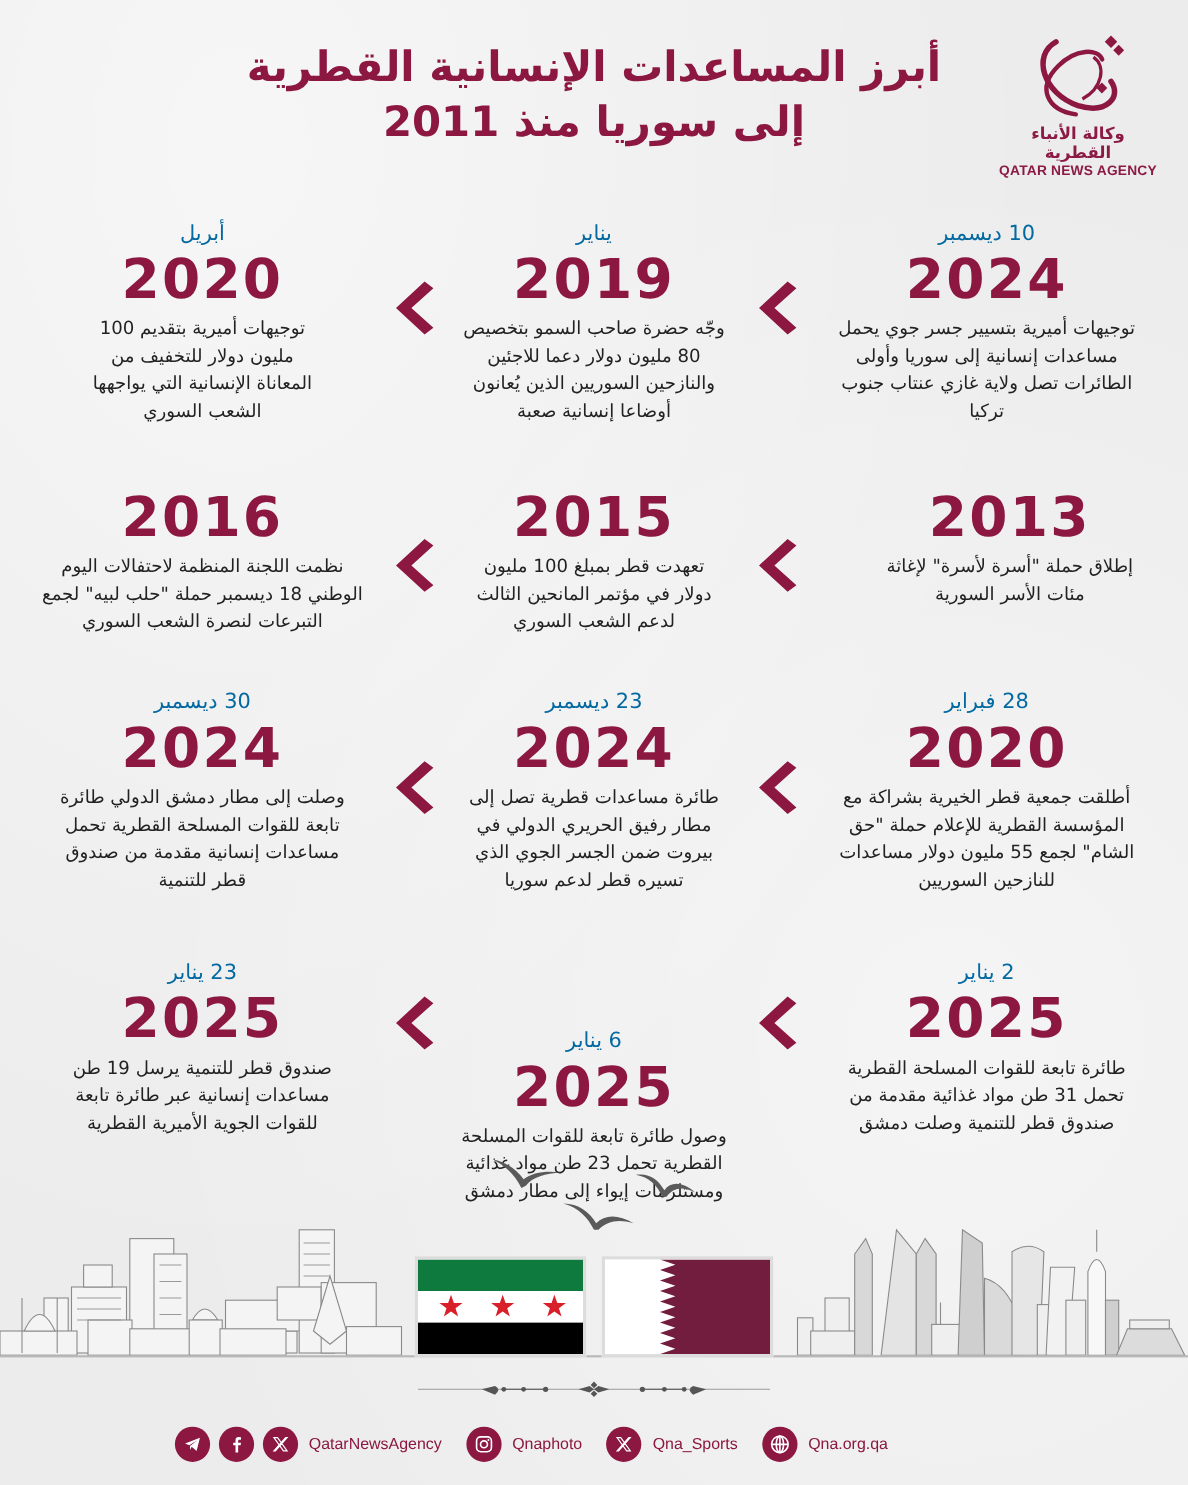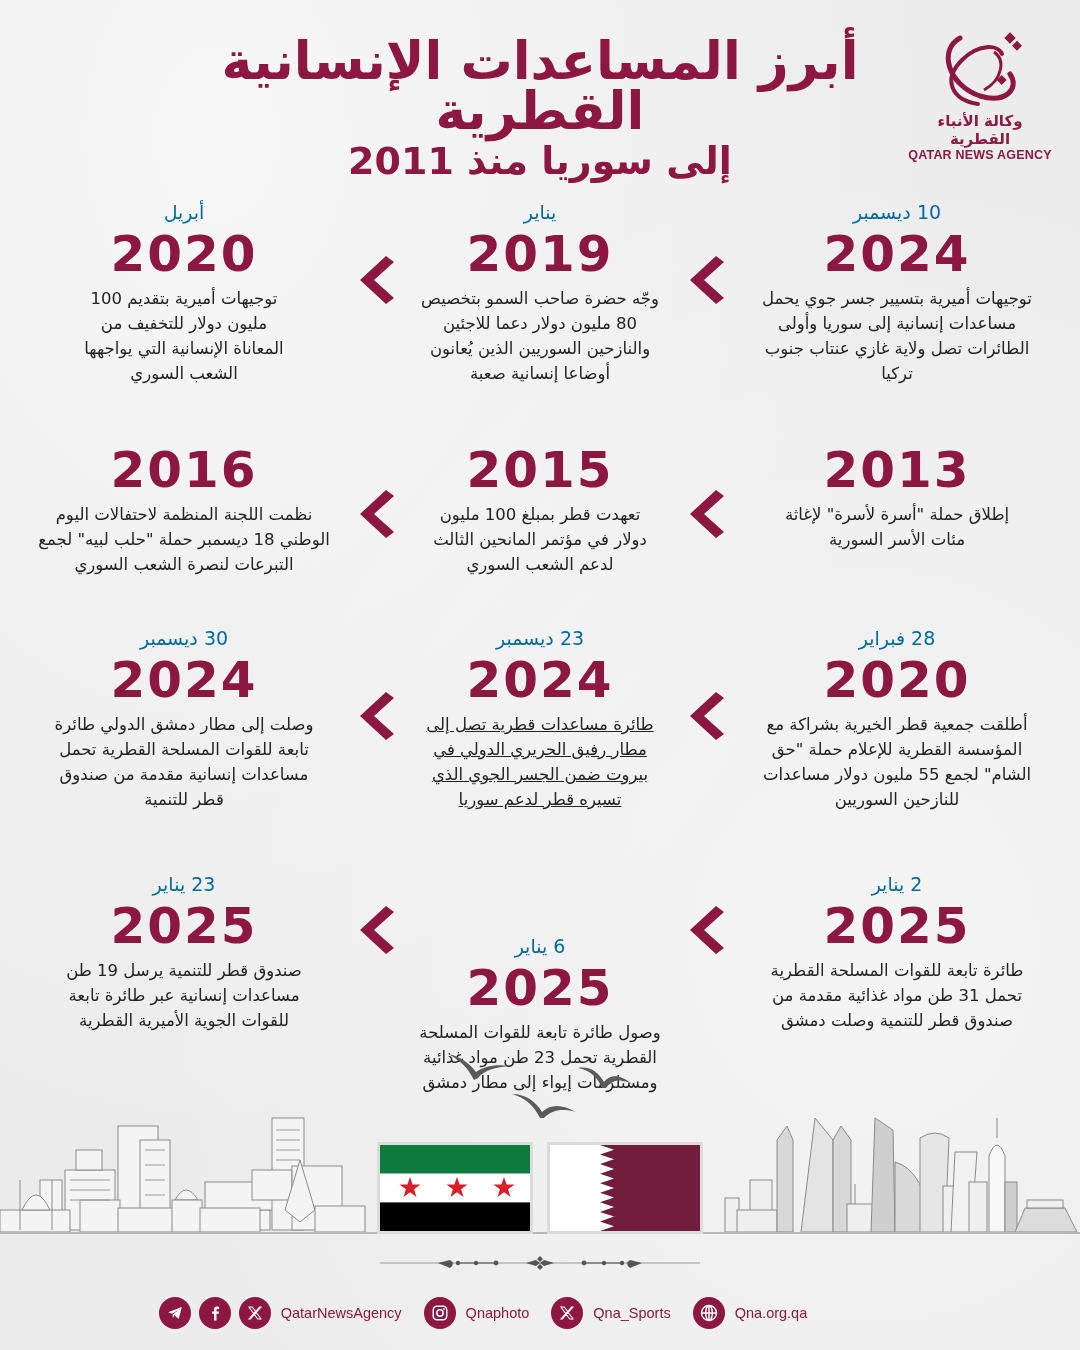--- a/index.html
+++ b/index.html
@@ -16,21 +16,21 @@
   .abs { position: absolute; }
 
   
   .logo { left: 905px; top: 30px; width: 150px; text-align: center; }
   .logo svg { display: block; margin: 0 auto; }
   .logo-ar { font-family: "DejaVu Sans", sans-serif; font-weight: bold; color: #8b1a44; font-size: 15px; direction: rtl; margin-top: 2px; }
   .logo-en { font-family: "Liberation Sans", sans-serif; font-weight: bold; color: #8b1a44; font-size: 12.5px; letter-spacing: 0.2px; }
 
   
   .title { left: 200px; top: 36px; width: 680px; text-align: center; direction: rtl; color: #8c1740; font-weight: bold; }
-  .title .l1 { font-size: 52px; line-height: 50px; }
+  .title .l1 { font-size: 38px; line-height: 50px; }
   .title .l2 { font-size: 38px; line-height: 50px; }
 
   
   .card { width: 320px; text-align: center; direction: rtl; }
   .card .date { font-family: "DejaVu Sans", sans-serif; font-weight: normal; font-size: 19px; color: #0369a1; height: 28px; line-height: 28px; }
   .card .year { font-family: "DejaVu Sans", sans-serif; font-weight: bold; font-size: 50px; color: #8c1740; line-height: 56px; letter-spacing: 2px; }
   .card .desc { font-size: 16.5px; line-height: 25px; color: #222; margin-top: 4px; }
 
   .chev { width: 40px; height: 56px; }
 
@@ -84,42 +84,42 @@
   <div class="date">يناير</div>
   <div class="year">2019</div>
   <div class="desc" style="padding:0 40px;">وجّه حضرة صاحب السمو بتخصيص 80 مليون دولار دعما للاجئين والنازحين السوريين الذين يُعانون أوضاعا إنسانية صعبة</div>
 </div>
 <div class="abs card" style="left:24px; top:198px;">
   <div class="date">أبريل</div>
   <div class="year">2020</div>
   <div class="desc" style="padding:0 60px;">توجيهات أميرية بتقديم 100 مليون دولار للتخفيف من المعاناة الإنسانية التي يواجهها الشعب السوري</div>
 </div>
 
-<div class="abs card" style="left:737px; top:442px;">
+<div class="abs card" style="left:758px; top:442px;">
   <div class="year">2013</div>
   <div class="desc" style="padding:0 30px;">إطلاق حملة "أسرة لأسرة" لإغاثة مئات الأسر السورية</div>
 </div>
 <div class="abs card" style="left:380px; top:442px;">
   <div class="year">2015</div>
   <div class="desc" style="padding:0 50px;">تعهدت قطر بمبلغ 100 مليون دولار في مؤتمر المانحين الثالث لدعم الشعب السوري</div>
 </div>
 <div class="abs card" style="left:24px; top:442px;">
   <div class="year">2016</div>
   <div class="desc" style="padding:0 10px;">نظمت اللجنة المنظمة لاحتفالات اليوم الوطني 18 ديسمبر حملة "حلب لبيه" لجمع التبرعات لنصرة الشعب السوري</div>
 </div>
 
 <div class="abs card" style="left:737px; top:624px;">
   <div class="date">28 فبراير</div>
   <div class="year">2020</div>
   <div class="desc" style="padding:0 10px;">أطلقت جمعية قطر الخيرية بشراكة مع المؤسسة القطرية للإعلام حملة "حق الشام" لجمع 55 مليون دولار مساعدات للنازحين السوريين</div>
 </div>
 <div class="abs card" style="left:380px; top:624px;">
   <div class="date">23 ديسمبر</div>
   <div class="year">2024</div>
-  <div class="desc" style="padding:0 30px;text-decoration:underline;">طائرة مساعدات قطرية تصل إلى مطار رفيق الحريري الدولي في بيروت ضمن الجسر الجوي الذي تسيره قطر لدعم سوريا</div>
+  <div class="desc" style="padding:0 30px;">طائرة مساعدات قطرية تصل إلى مطار رفيق الحريري الدولي في بيروت ضمن الجسر الجوي الذي تسيره قطر لدعم سوريا</div>
 </div>
 <div class="abs card" style="left:24px; top:624px;">
   <div class="date">30 ديسمبر</div>
   <div class="year">2024</div>
   <div class="desc" style="padding:0 30px;">وصلت إلى مطار دمشق الدولي طائرة تابعة للقوات المسلحة القطرية تحمل مساعدات إنسانية مقدمة من صندوق قطر للتنمية</div>
 </div>
 
 <div class="abs card" style="left:737px; top:870px;">
   <div class="date">2 يناير</div>
   <div class="year">2025</div>

